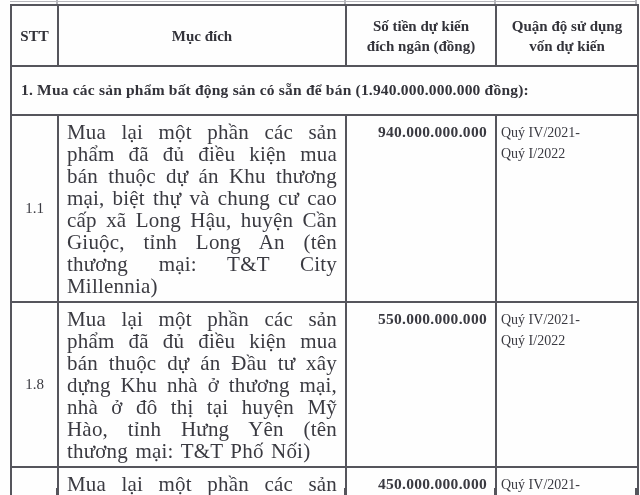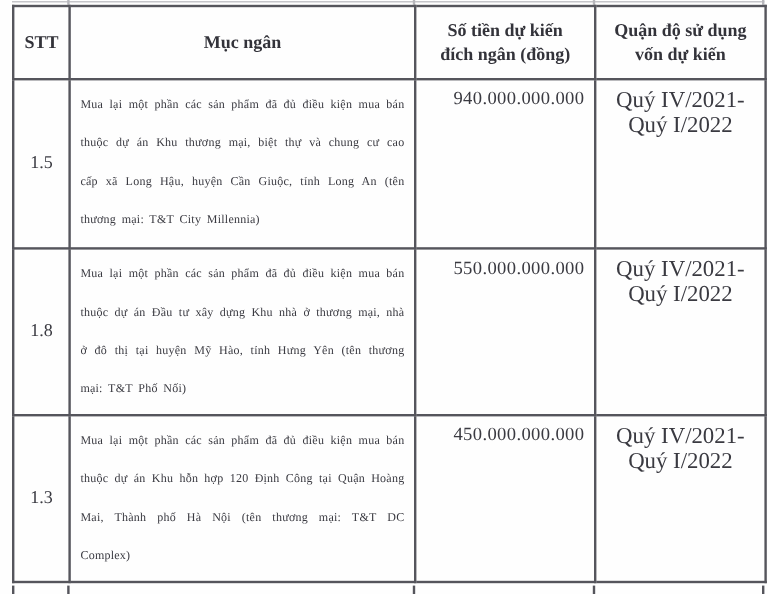--- a/index.html
+++ b/index.html
@@ -66,40 +66,40 @@
     color: #33333a;
     letter-spacing: 0.2px;
   }
   td.stt-cell {
     font-size: 15px;
     text-align: center;
     vertical-align: middle;
     padding: 2px;
   }
   td.purpose-cell {
-    font-size: 10px;
-    line-height: 32px;
+    font-size: 21px;
+    line-height: 22px;
     text-align: justify;
     text-justify: inter-word;
     vertical-align: top;
     padding: 5px 8px 4px 8px;
     word-spacing: 2px;
     letter-spacing: 0.2px;
   }
   td.amount-cell {
     font-size: 15.5px;
     text-align: right;
     vertical-align: top;
     padding: 7px 8px 0 4px;
     letter-spacing: 0.3px;
+    font-weight: bold;
   }
   td.schedule-cell {
-    font-size: 19px;
+    font-size: 14px;
     line-height: 21px;
-    text-align: center;
     vertical-align: top;
     padding: 6px 4px 0 4px;
     white-space: pre-line;
   }
 </style>
 </head>
 <body>
 
 <div class="page">
 
@@ -113,30 +113,33 @@
     <colgroup>
       <col style="width:47px">
       <col style="width:288px">
       <col style="width:150px">
       <col style="width:142px">
     </colgroup>
 
     <tbody>
         <tr style="height:61px;">
       <th class="hdr">STT</th>
-      <th class="hdr">Mục ngân</th>
+      <th class="hdr">Mục đích</th>
       <th class="hdr">Số tiền dự kiến
 đích ngân (đồng)</th>
       <th class="hdr">Quận độ sử dụng
 vốn dự kiến</th>
     </tr>
 
+    <tr style="height:49px;">
+      <td class="section-cell" colspan="4">1. Mua các sản phẩm bất động sản có sẵn để bán (1.940.000.000.000 đồng):</td>
+    </tr>
 
     <tr style="height:141px;">
-      <td class="stt-cell">1.5</td>
+      <td class="stt-cell">1.1</td>
       <td class="purpose-cell">Mua lại một phần các sản phẩm đã đủ điều kiện mua bán thuộc dự án Khu thương mại, biệt thự và chung cư cao cấp xã Long Hậu, huyện Cần Giuộc, tỉnh Long An (tên thương mại: T&amp;T City Millennia)</td>
       <td class="amount-cell">940.000.000.000</td>
       <td class="schedule-cell">Quý IV/2021-
 Quý I/2022</td>
     </tr>
 
     <tr style="height:118px;">
       <td class="stt-cell">1.8</td>
       <td class="purpose-cell">Mua lại một phần các sản phẩm đã đủ điều kiện mua bán thuộc dự án Đầu tư xây dựng Khu nhà ở thương mại, nhà ở đô thị tại huyện Mỹ Hào, tỉnh Hưng Yên (tên thương mại: T&amp;T Phố Nối)</td>
       <td class="amount-cell">550.000.000.000</td>

